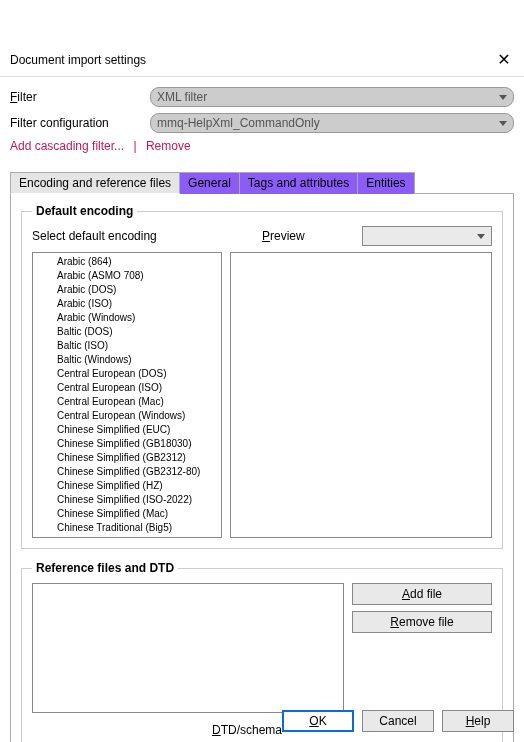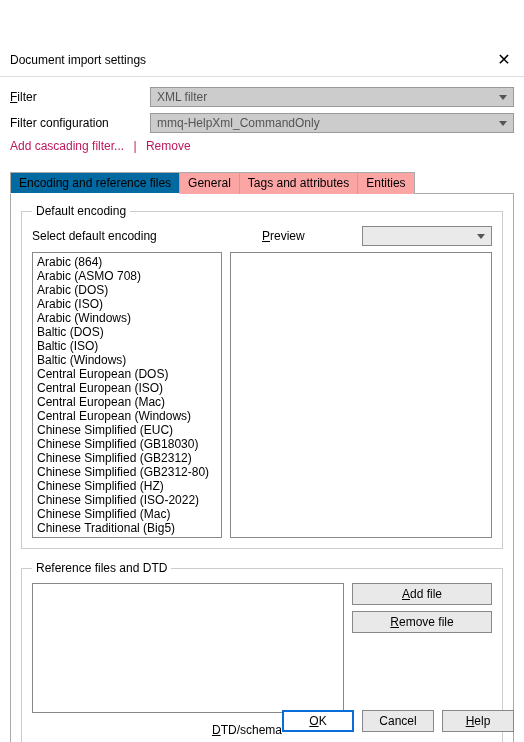--- a/index.html
+++ b/index.html
@@ -40,63 +40,63 @@
     flex: 1;
     height: 20px;
     background: #ccc;
     border: 1px solid #999;
     padding: 2px 6px;
     display:flex;
     align-items:center;
     justify-content:space-between;
     color: #444;
   }
-  .form-row .field.disabled { color: #555; }
+  .form-row .field.disabled { color: #555; border-radius: 9px; }
   .chevron {
     width: 0; height: 0;
     border-left: 4px solid transparent;
     border-right: 4px solid transparent;
     border-top: 5px solid #555;
   }
   .toolbar-links {
     margin: 6px 0 18px 0;
     color: #be185d;
   }
   .toolbar-links span { margin-right: 6px; }
   .tabs {
     display: flex;
     border-bottom: 1px solid #aaa;
     margin-bottom: 0;
   }
   .tab {
     padding: 3px 8px;
     border: 1px solid #aaa;
     border-bottom: none;
-    background: #fca5a5;
+    background: #8b5cf6;
     margin-right: -1px;
     position: relative;
     top: 1px;
     cursor: default;
   }
   .tab.active {
-    background: #0369a1;
+    background: #e5e5e5;
     border-bottom: 1px solid #fff;
     z-index: 2;
   }
   .tab-panel {
     border: 1px solid #aaa;
     border-top: none;
     padding: 10px;
   }
   fieldset {
     border: 1px solid #ccc;
     margin: 0 0 12px 0;
     padding: 8px 10px 10px 10px;
   }
-  fieldset legend { padding: 0 4px; }
+  fieldset legend { padding: 0 4px; font-weight: bold; }
   .enc-row {
     display: flex;
     align-items: center;
     margin-bottom: 6px;
   }
   .enc-row .lbl1 { flex: 1; }
   .enc-row .lbl2 { width: 100px; }
   .enc-row .select-preview {
     width: 130px;
     height: 20px;
@@ -113,21 +113,22 @@
     flex: 0 0 190px;
     height: 286px;
     border: 1px solid #888;
     overflow-y: scroll;
     padding: 2px 4px;
     background: #fff;
   }
   .listbox .opt { 
     white-space: nowrap;
     line-height: 14px;
-    font-size: 12px;
+    font-size: 10px;
+    margin-left: 20px;
   }
   .preview-box {
     flex: 1;
     height: 286px;
     border: 1px solid #888;
     overflow-y: scroll;
     background: #fff;
   }
   .ref-row { display: flex; gap: 8px; }
   .ref-list {

